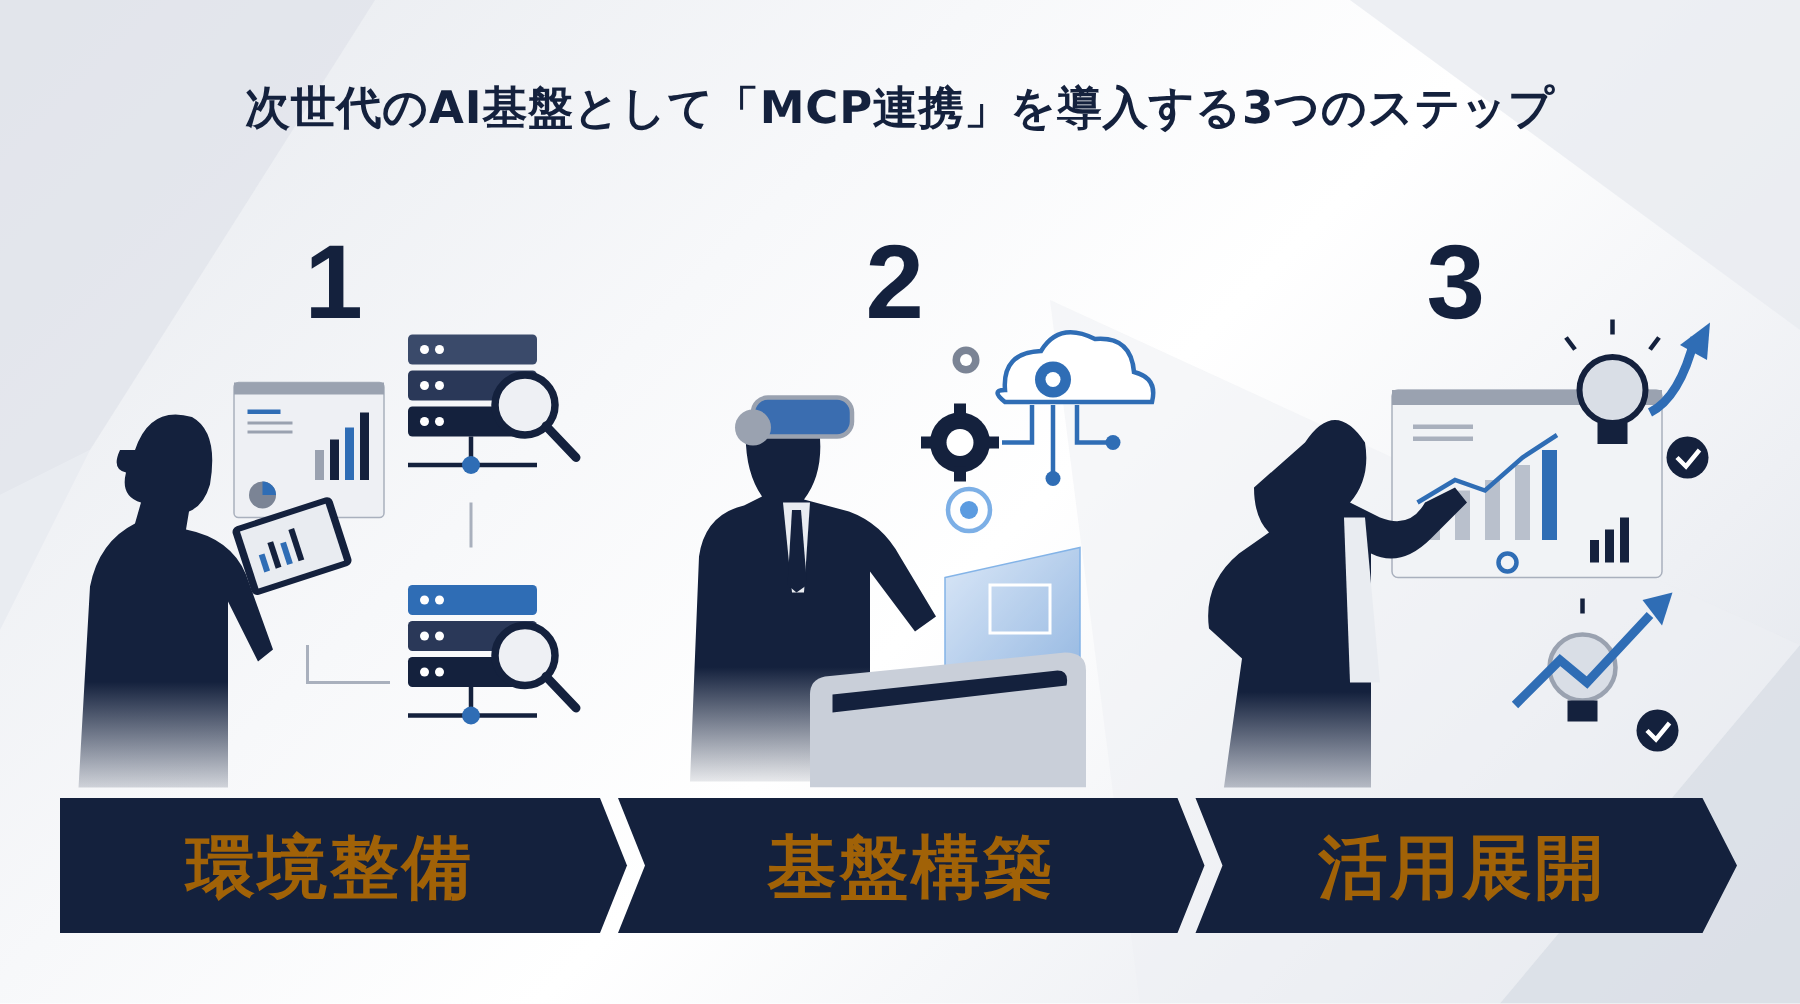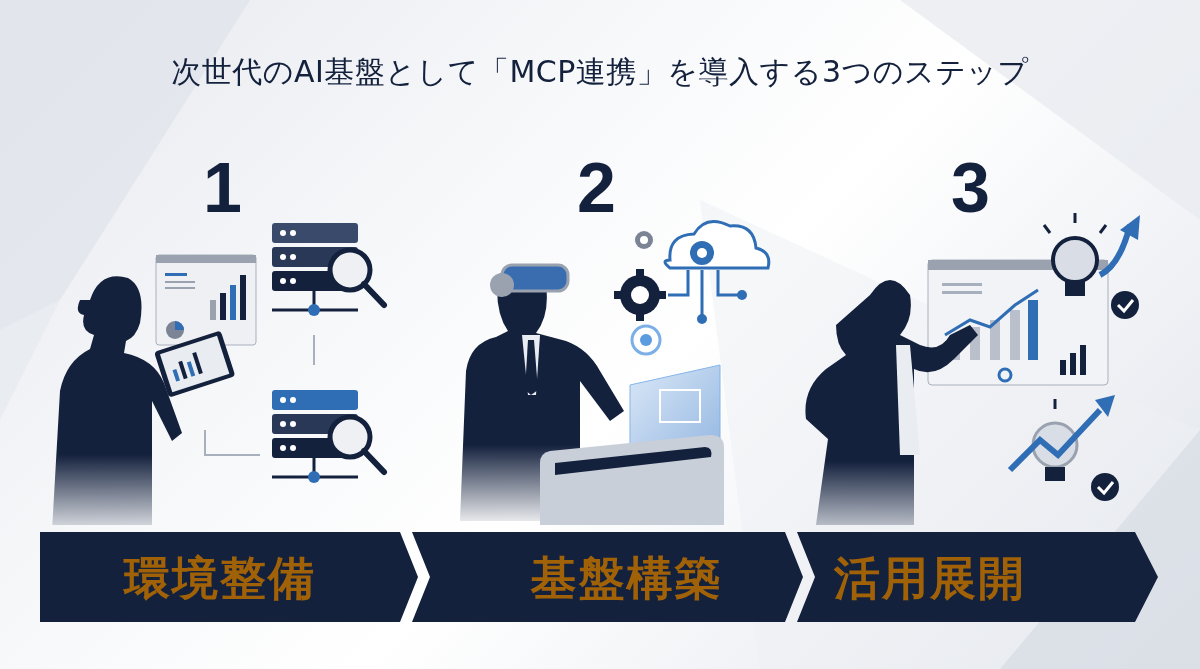--- a/index.html
+++ b/index.html
@@ -1,21 +1,21 @@
 <!DOCTYPE html>
 <html><head>
 <meta charset="utf-8">
 <style>
   html,body{margin:0;padding:0;}
   body{width:1200px;height:669px;overflow:hidden;position:relative;
     background:linear-gradient(135deg,#e6e9ee 0%,#f7f8fa 35%,#ffffff 55%,#eef0f4 80%,#dfe3ea 100%);
     font-family:"DejaVu Sans","Liberation Sans",sans-serif;}
   .facet{position:absolute;}
   .title{position:absolute;left:0;top:52px;width:1200px;text-align:center;
-    font-size:30px;font-weight:normal;color:#14213d;letter-spacing:0.5px;}
+    font-size:30px;font-weight:bold;color:#14213d;letter-spacing:0.5px;}
   .num{position:absolute;top:148px;font-size:70px;font-weight:bold;color:#14213d;
     font-family:"Liberation Sans","DejaVu Sans",sans-serif;}
   .ill{position:absolute;}
   .band{position:absolute;left:0;top:0;}
   .label{position:absolute;top:540px;height:76px;line-height:76px;text-align:center;
     font-size:46px;font-weight:bold;color:#a16207;letter-spacing:2px;}
 </style>
 </head>
 <body>
 
@@ -212,14 +212,14 @@
     </g>
 </svg>
 
 <svg class="band" width="1200" height="669" style="pointer-events:none">
   <polygon points="40,532 400,532 418,577 400,622 40,622" fill="#14213d"></polygon>
   <polygon points="412,532 785,532 803,577 785,622 412,622 430,577" fill="#14213d"></polygon>
   <polygon points="797,532 1135,532 1158,577 1135,622 797,622 815,577" fill="#14213d"></polygon>
 </svg>
 
 <div class="label" style="left:40px;width:360px">環境整備</div>
-<div class="label" style="left:449px;width:355px">基盤構築</div>
-<div class="label" style="left:770px;width:320px">活用展開</div>
+<div class="label" style="left:430px;width:355px">基盤構築</div>
+<div class="label" style="left:815px;width:320px">活用展開</div>
 
 </body></html>

